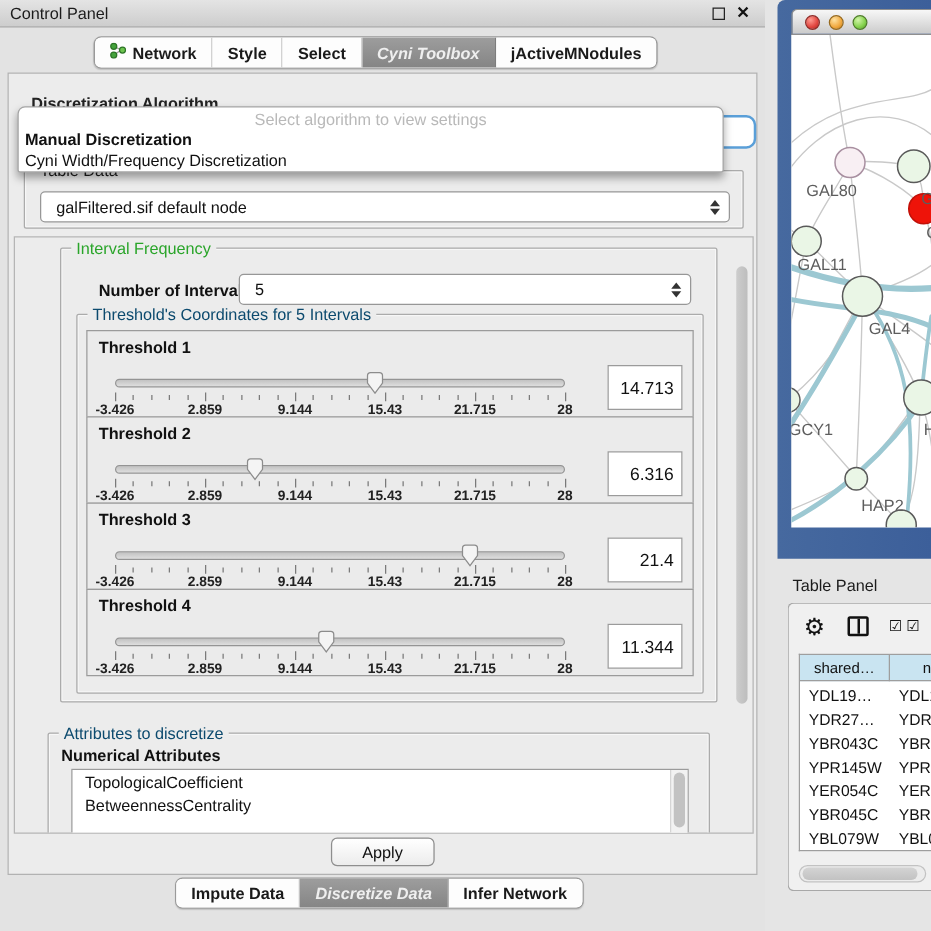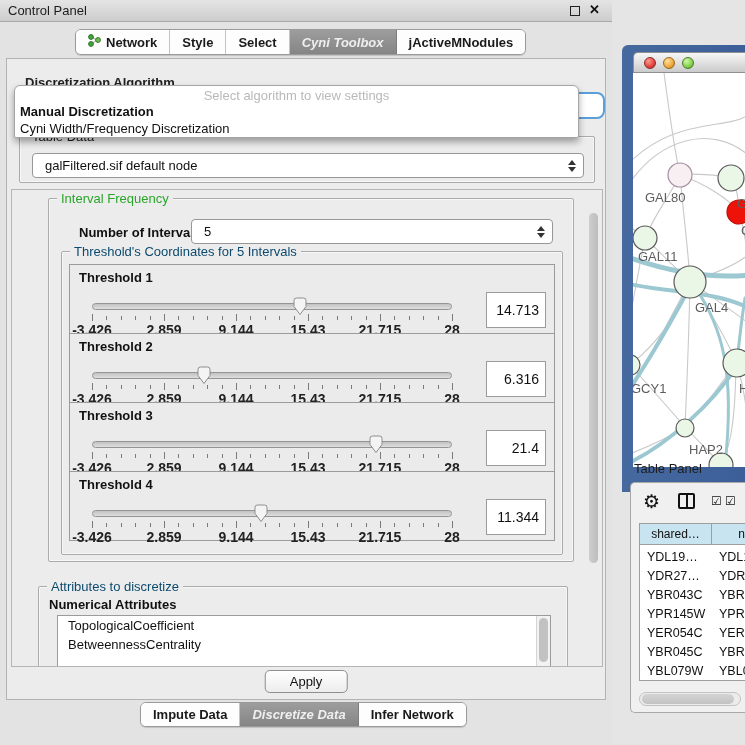--- a/index.html
+++ b/index.html
@@ -86,21 +86,21 @@
   .rail { position:absolute; left:0; top:2px; width:100%; height:7px;
     border:1px solid #949494; border-radius:4px;
     background:linear-gradient(#c2c2c2,#dedede); }
   .thumb { position:absolute; top:-4px; width:15px; height:19px;
     transform:translateX(-50%); }
   .ticks { position:absolute; left:0; top:13px; width:100%; height:8px; }
   .tick { position:absolute; top:2px; width:1px; height:4px; background:#7a7a7a; }
   .tick.major { top:0; height:7px; }
   .ticklabels { position:absolute; left:0; top:21px; width:100%; height:11px; }
   .ticklabels span { position:absolute; transform:translateX(-50%);
-    font-size:14px; font-weight:700; color:#222; white-space:nowrap; }
+    font-size:11px; font-weight:700; color:#222; white-space:nowrap; }
   .th-value { position:absolute; right:8px; top:27px; width:60px; height:36px;
     background:#fff; border:1px solid #9b9b9b; font-size:14px; color:#111;
     display:flex; align-items:center; justify-content:flex-end; padding-right:6px; }
 
   #attributes-group { left:26px; top:396px; width:530px; height:130px; }
   #attr-heading { left:10px; top:10px; font-size:13px; font-weight:700; color:#111; }
   #attr-list { left:18px; top:28px; width:494px; height:95px; background:#fff;
     border:1px solid #9b9b9b; overflow:hidden; }
   .attr-item { padding:2px 0 2px 10px; font-size:13px; color:#111; height:19px; }
   #attr-scroll { position:absolute; right:0; top:0; width:14px; height:100%;
@@ -109,21 +109,21 @@
     background:#c2c2c2; border-radius:5px; }
 
   #apply-btn { left:50%; top:611px; transform:translateX(-50%);
     padding:3px 24px; background:linear-gradient(#ffffff,#ececec);
     border:1px solid #8e8e8e; border-radius:5px; font-size:13px; color:#111; }
 
   
   #right-bg { left:610px; top:0; width:135px; height:745px; background:#e5e5e5; }
 
   #network-window { left:622px; top:0; width:123px; height:447px;
-    background:linear-gradient(90deg,#46699f,#3c5f9a); border-radius:6px 0 0 0;margin-top:45px; }
+    background:linear-gradient(90deg,#46699f,#3c5f9a); border-radius:6px 0 0 0; }
   #nw-titlebar { left:11px; top:7px; width:112px; height:21px;
     background:linear-gradient(#f7f7f7,#cbcbcb); border:1px solid #8f8f8f;
     border-right:none; border-radius:5px 0 0 0; }
   .traffic { position:absolute; top:4px; width:12px; height:12px; border-radius:50%; }
   #tl-red   { left:10px; background:radial-gradient(circle at 35% 30%,#ff9a90,#e0443e 60%,#a32b26); border:1px solid #8e2b27;}
   #tl-yellow{ left:29px; background:radial-gradient(circle at 35% 30%,#ffe2a0,#f0a73d 60%,#b87a1e); border:1px solid #96691e;}
   #tl-green { left:48px; background:radial-gradient(circle at 35% 30%,#d2f5a8,#83d14b 60%,#55922b); border:1px solid #4d7d27;}
   #nw-canvas { left:11px; top:28px; width:112px; height:394px; background:#fff;
     overflow:hidden; }
   #nw-canvas svg { display:block; }

